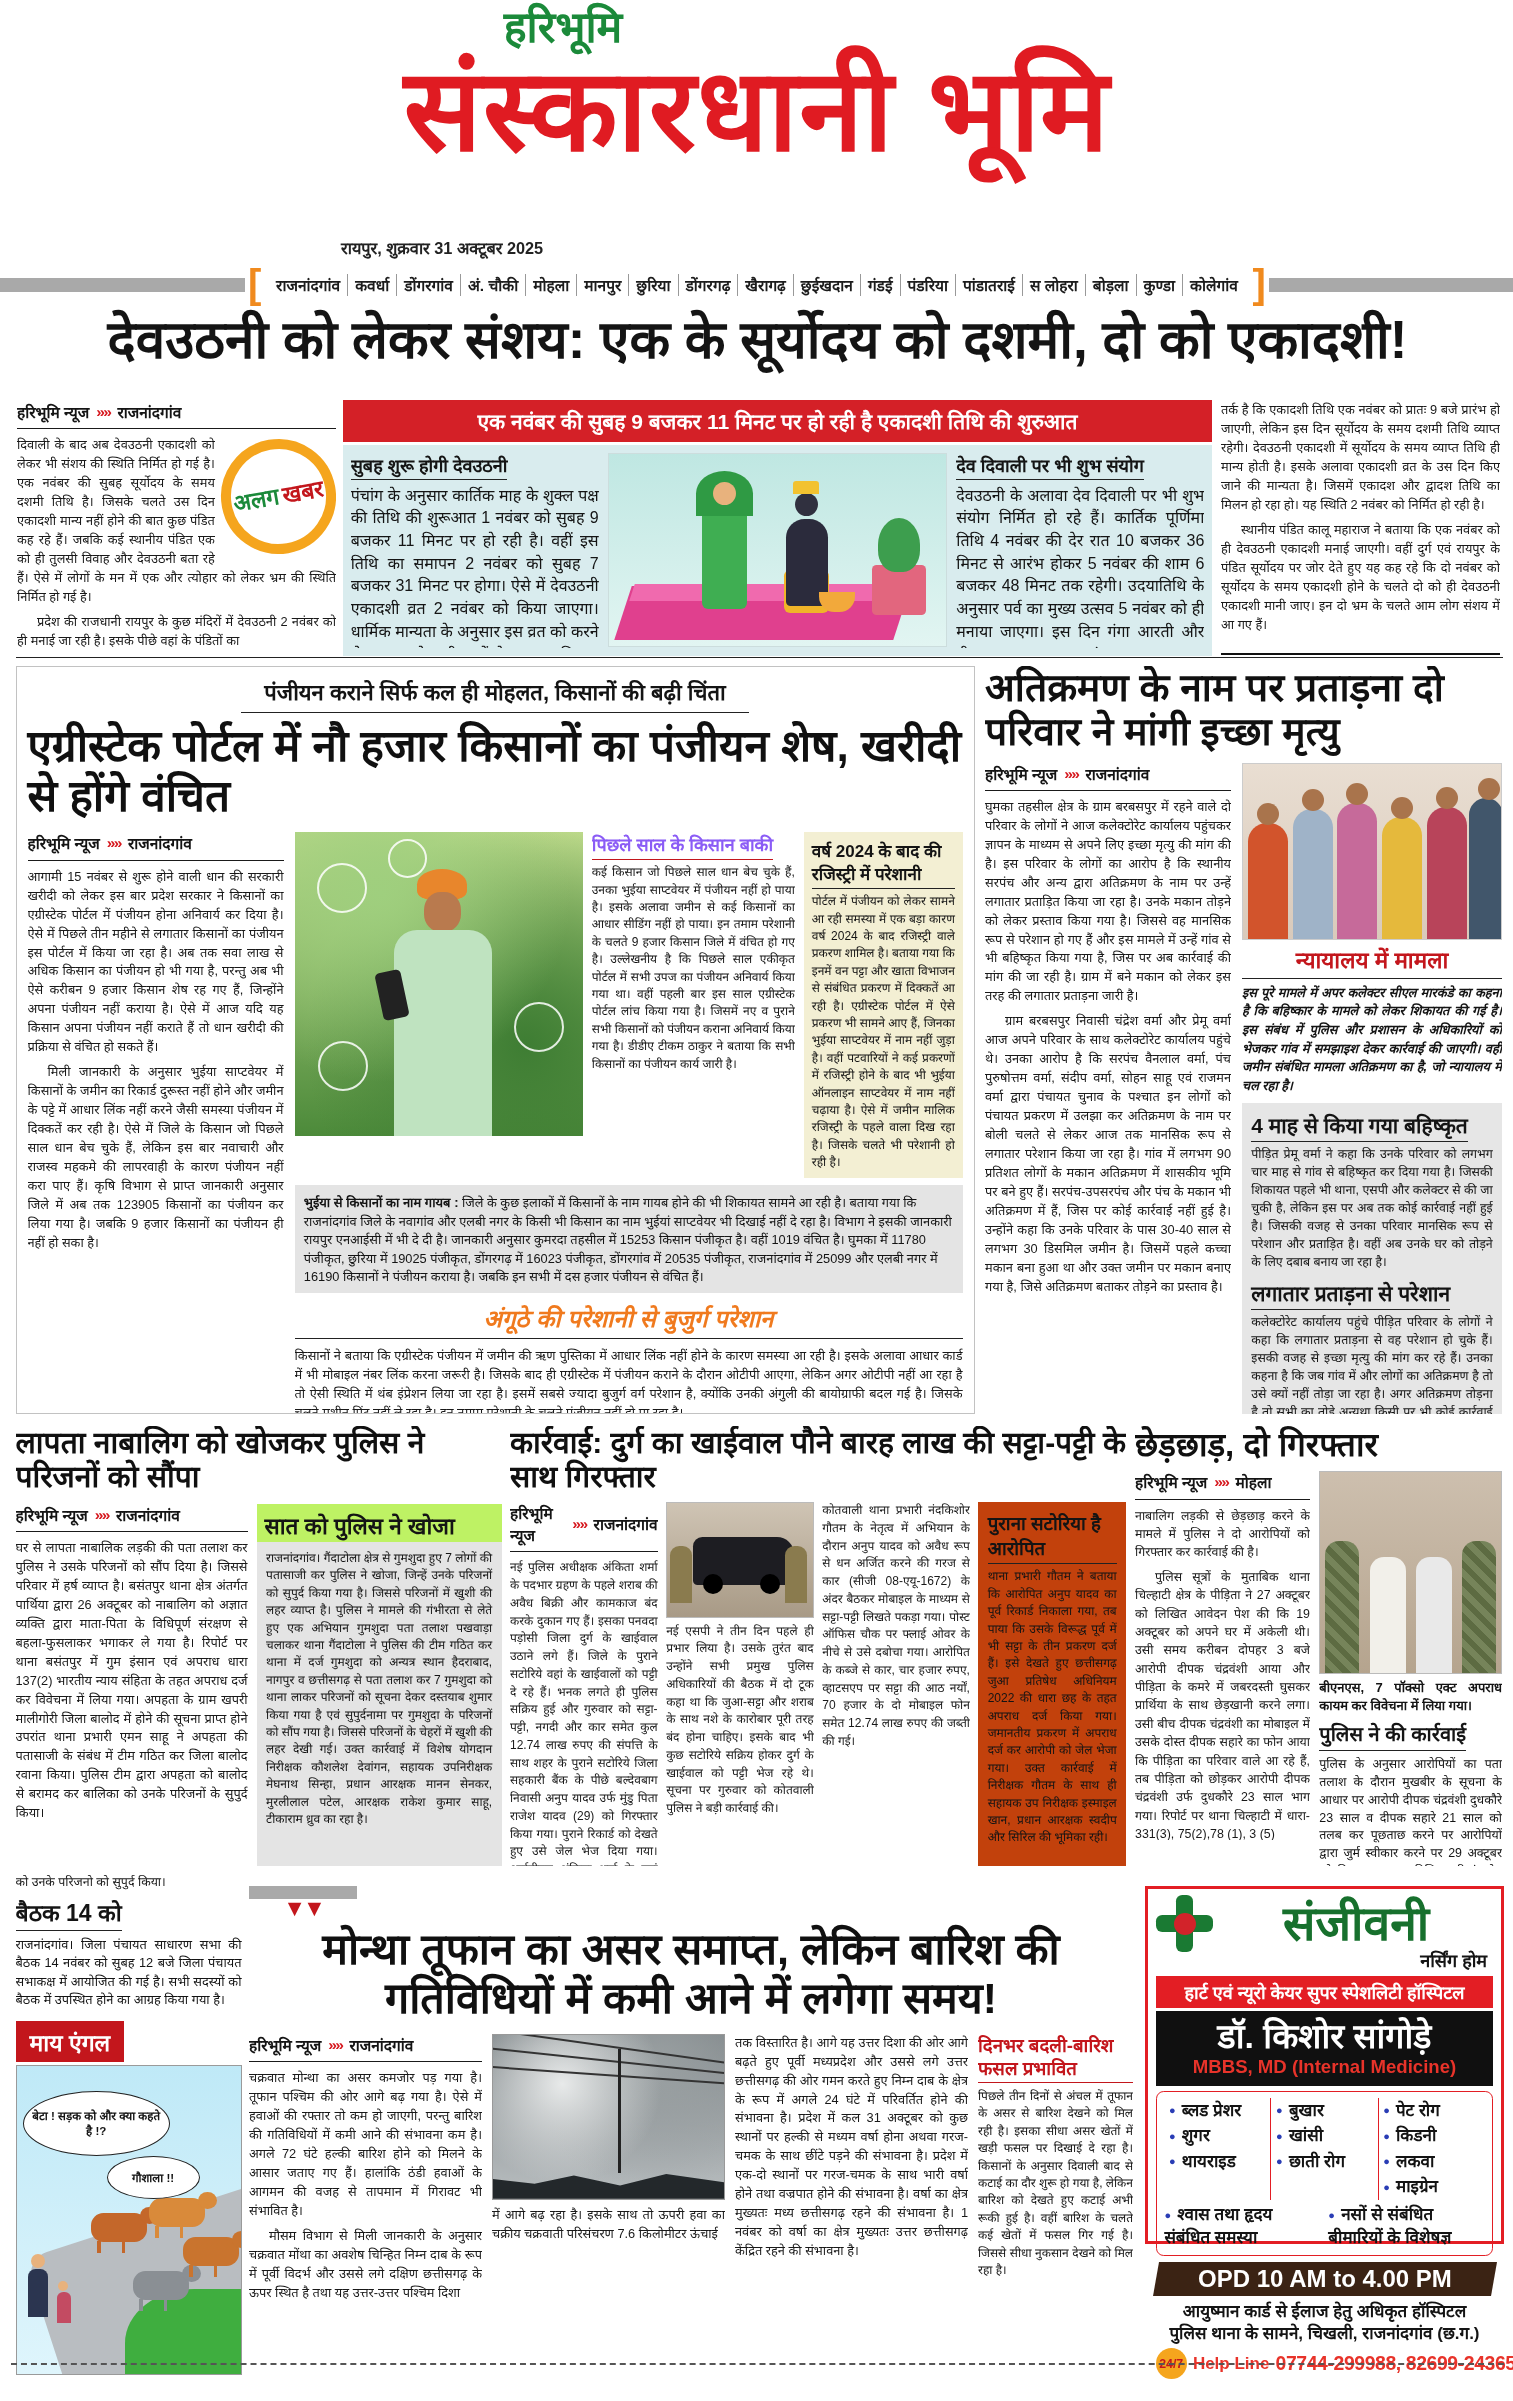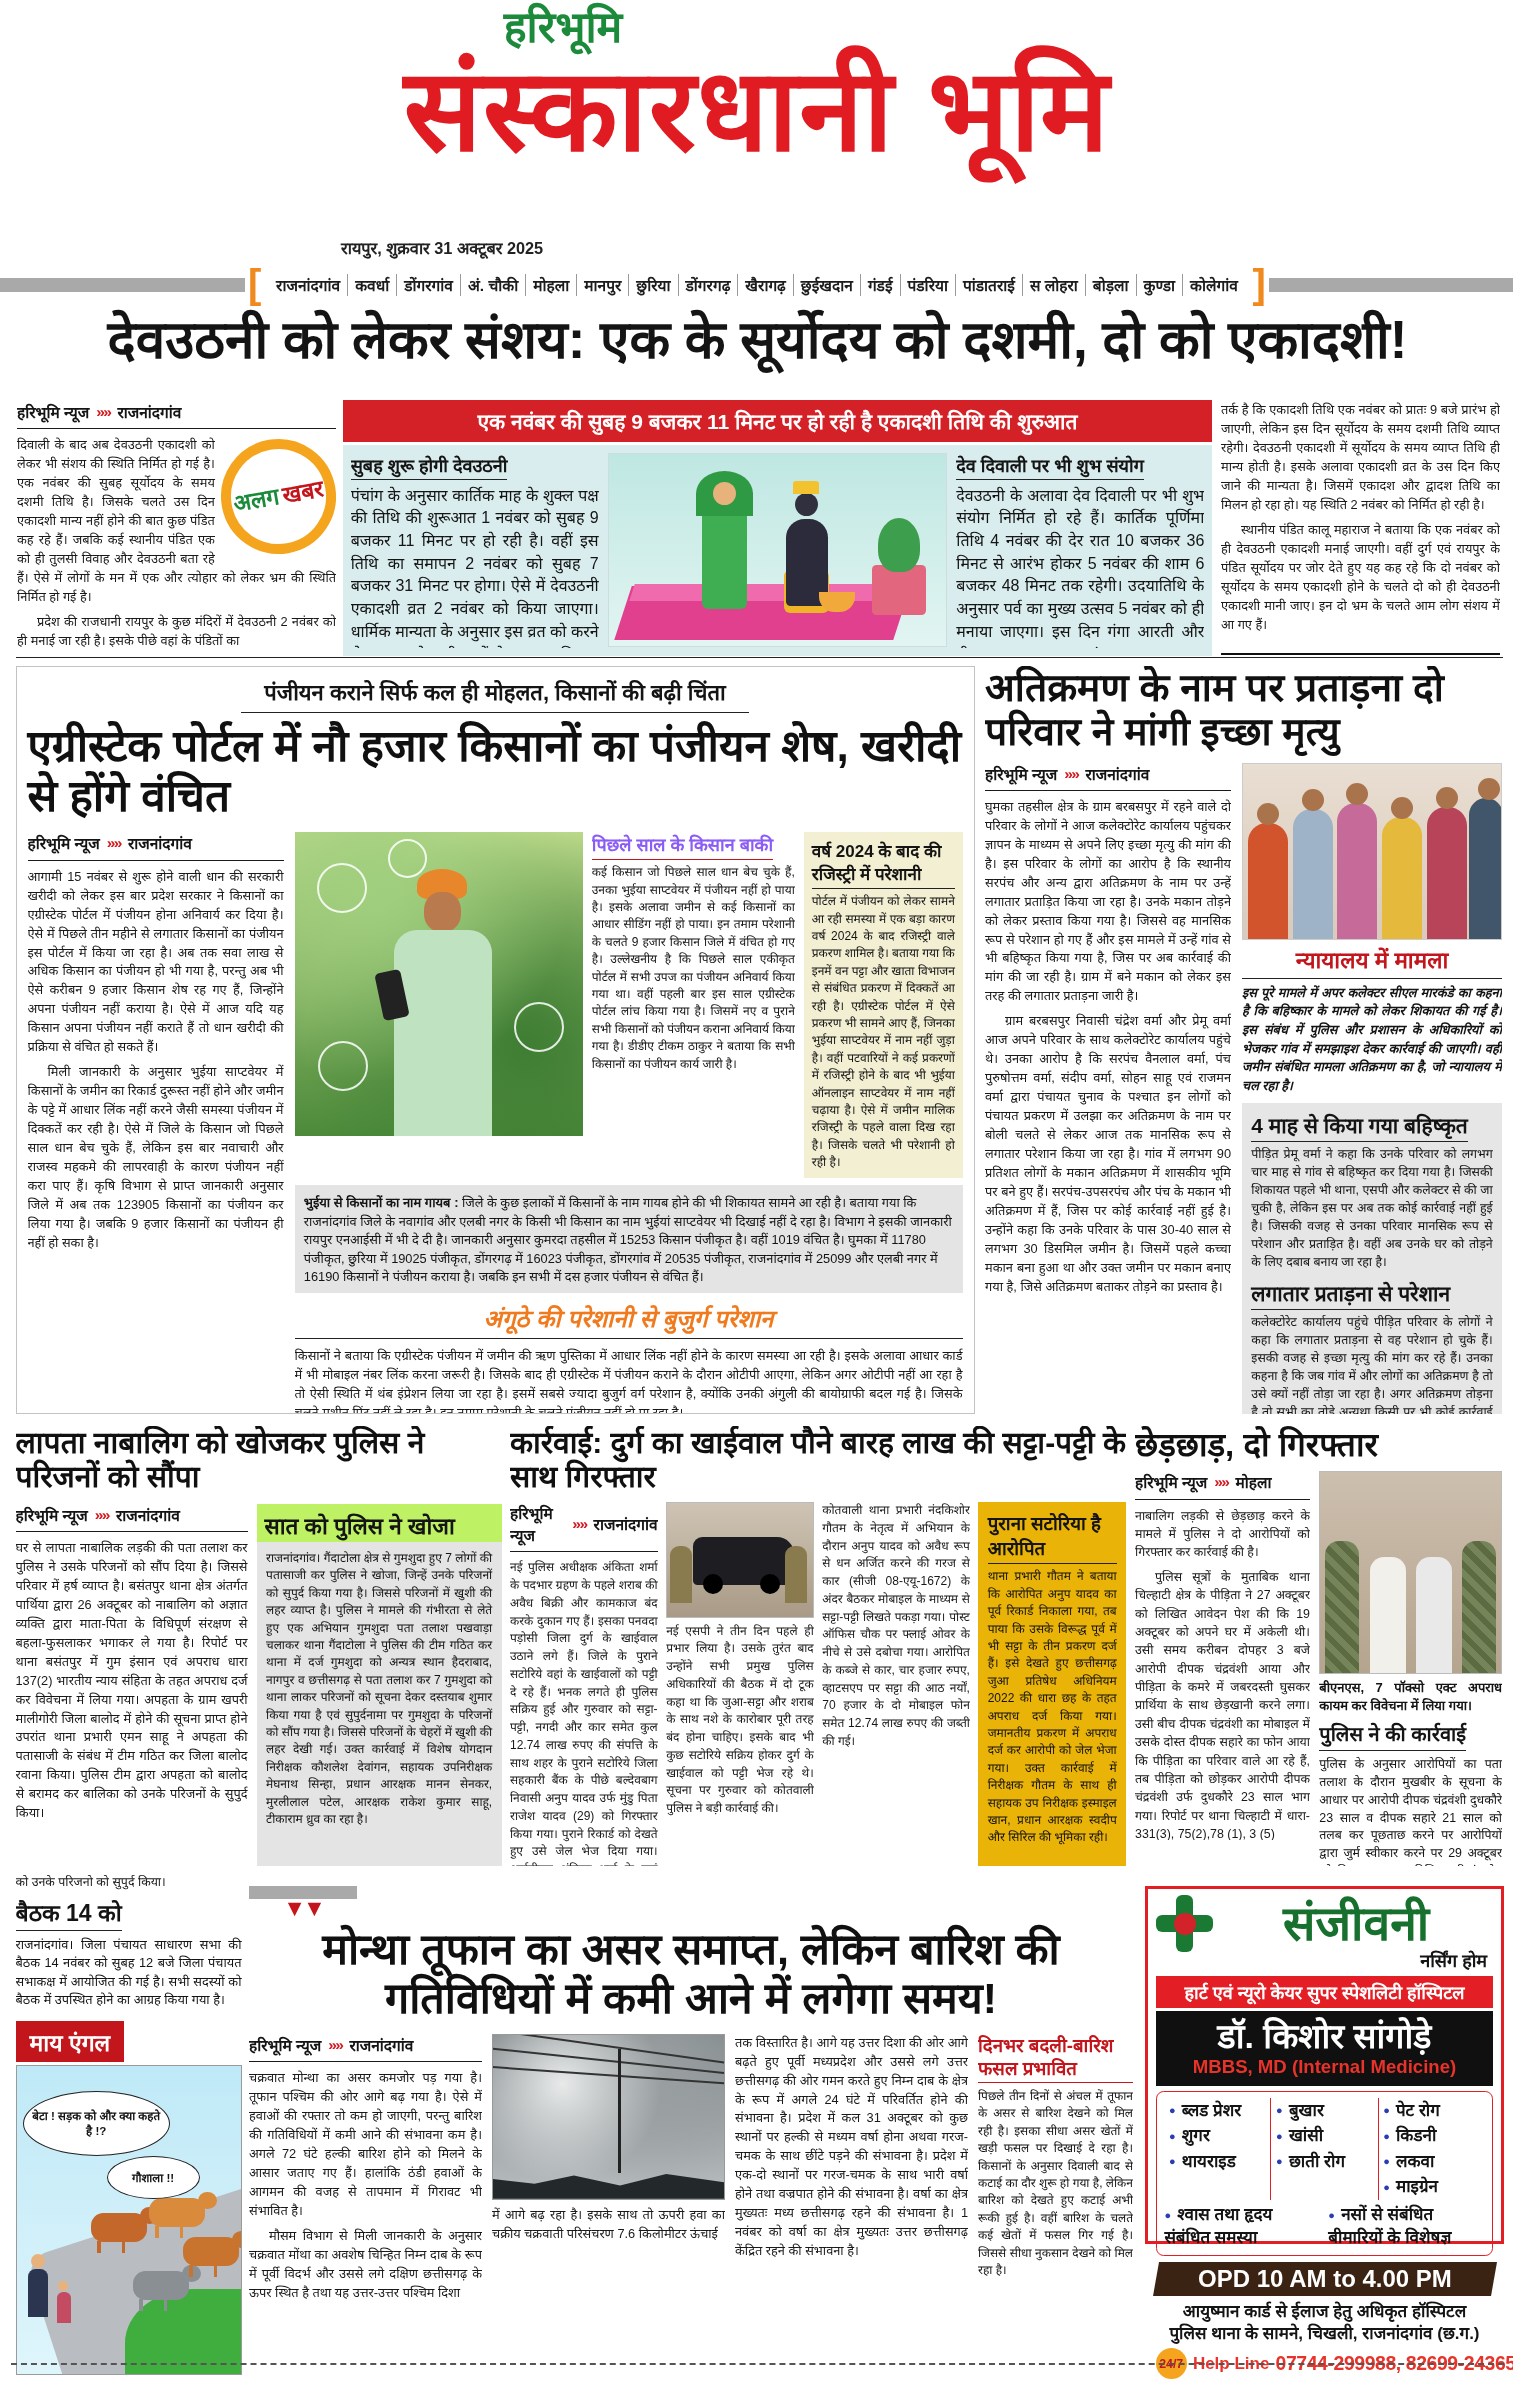--- a/index.html
+++ b/index.html
@@ -24,21 +24,21 @@
   
   .byline{display:flex;align-items:center;justify-content:flex-start;gap:7px;font-weight:bold;font-size:15.5px;
           border-bottom:1.5px solid #1a1a1a;padding-bottom:5.4px;margin-bottom:7px}
   .chev{color:#d6191f;font-size:15.5px;letter-spacing:-1.5px}
   .bodytxt{font-size:12.8px;line-height:1.48;text-align:justify;color:#191919}
   .bodytxt p{margin-bottom:6.2px;text-indent:20px}
   .bodytxt p.noind{text-indent:0}
   h2.head{font-weight:bold;color:#101010;line-height:1.14}
   .subhead{font-weight:bold;font-size:18.6px;border-bottom:1.5px solid #222;display:inline-block;padding-bottom:3.1px;margin-bottom:4.6px}
   .graybox{background:#e4e4e4;padding:7.7px 9.3px}
-  .bluebox{background:#eab308;padding:7.7px 9.3px}
+  .bluebox{background:#c2410c;padding:7.7px 9.3px}
 
   
   .lead-head{position:absolute;top:311px;left:14px;width:1487px;font-size:53px;font-weight:bold;line-height:1.1;text-align:center;white-space:nowrap}
   .lead-left{position:absolute;top:401px;left:17px;width:319px;height:254px}
   .badge{float:right;width:115px;height:115px;border:10px solid #f5a51d;border-radius:50%;margin:3.1px 0 3.1px 6.2px;
          display:flex;align-items:center;justify-content:center;background:#fff;transform:rotate(-10deg)}
   .badge .t1{color:#1b8a3a;font-weight:bold;font-size:23px}
   .badge .t2{color:#c3161c;font-weight:bold;font-size:23px}
   .lead-banner{position:absolute;top:400px;left:343px;width:869px;height:42px;background:#d42027;color:#fff;
                display:flex;align-items:center;justify-content:center;font-size:21px;font-weight:bold}

